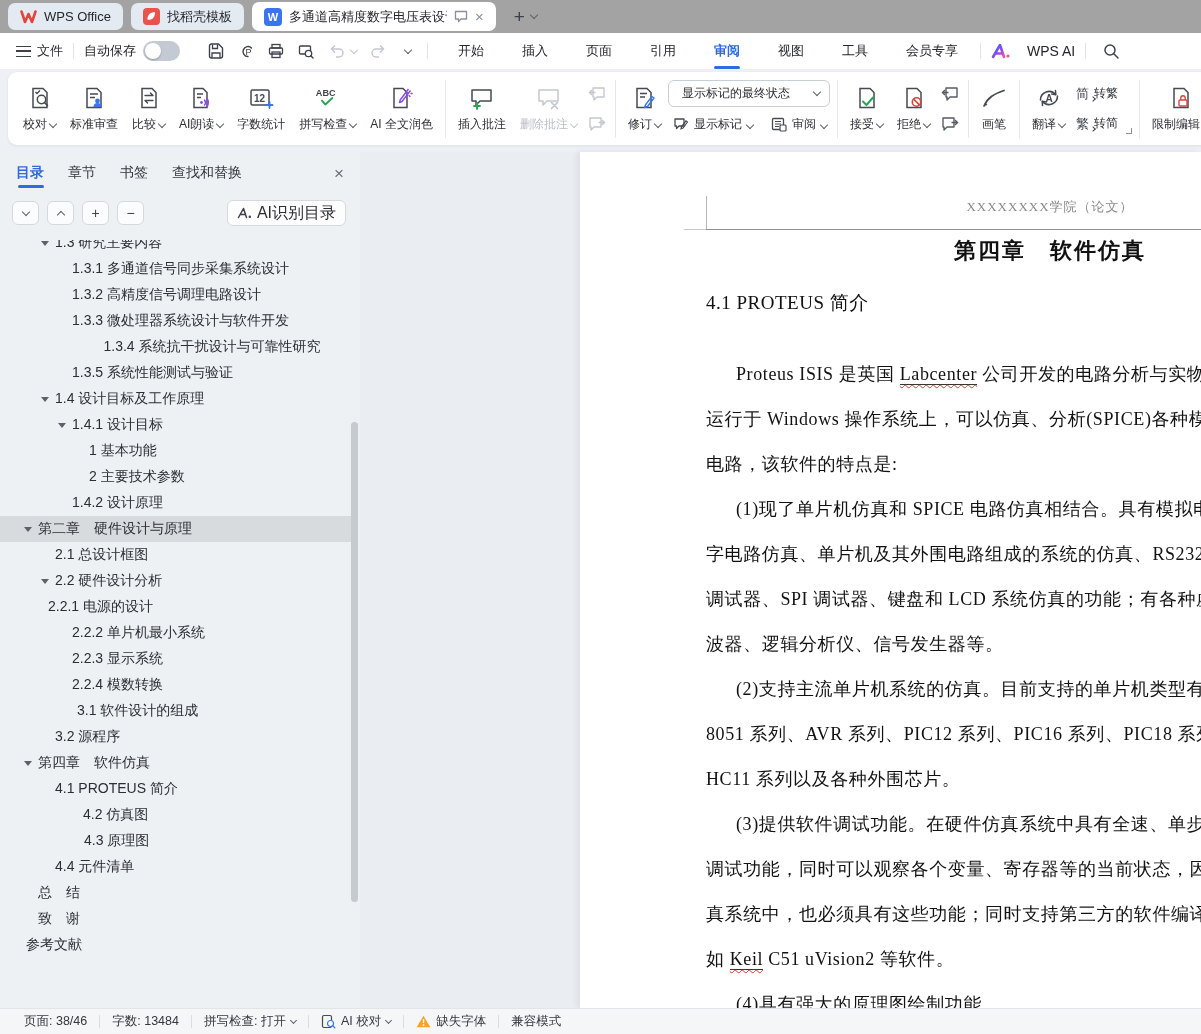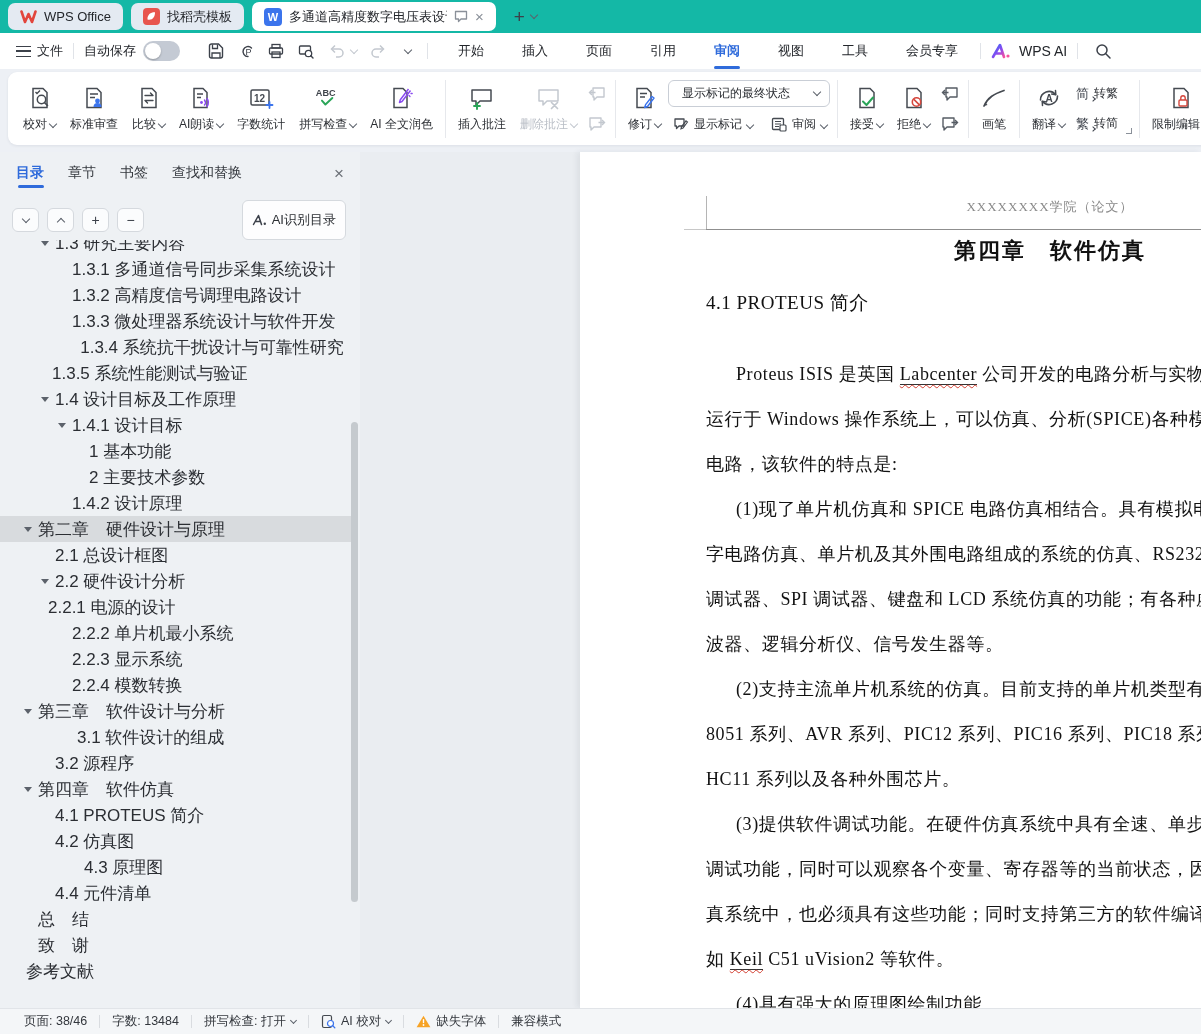--- a/index.html
+++ b/index.html
@@ -5,21 +5,21 @@
   * { box-sizing: border-box; margin: 0; padding: 0; }
   html,body { width:1201px; height:1034px; overflow:hidden; }
   body {
     font-family: "Liberation Sans", "DejaVu Sans", sans-serif;
     background:#fff; position:relative; color:#2b2e33;
   }
   svg { display:block; }
 
   
   .tabbar { position:absolute; left:0; top:0; width:100%; height:33px;
-    background:#14b8a6; display:flex; align-items:center; padding-left:8px; }
+    background:#a3a3a3; display:flex; align-items:center; padding-left:8px; }
   .tab { height:27px; border-radius:7px; display:flex; align-items:center;
     gap:7px; padding:0 12px; font-size:13px; color:#23262b; margin-right:8px; }
   .tab.soft { background:#e4eaf2; }
   .tab.active { background:#ffffff; height:29px; }
   .tab .close { color:#8a9099; font-size:15px; line-height:1; }
   .wicon { width:18px; height:18px; border-radius:4px; background:#3b74ec;
     color:#fff; font-size:11px; font-weight:bold; display:flex; align-items:center; justify-content:center; }
   .docer-ico { width:17px; height:17px; border-radius:4px; background:#e8544d;
     display:flex; align-items:center; justify-content:center; }
   .tab-title { max-width:158px; overflow:hidden; white-space:nowrap; }
@@ -37,21 +37,21 @@
   .vdiv { width:1px; height:16px; background:#e0e3e8; margin:0 10px; }
   .toggle { width:37px; height:20px; border-radius:10px; background:#c4cad4; position:relative; margin-left:7px; }
   .toggle::after { content:""; position:absolute; left:2px; top:2px; width:16px; height:16px;
     border-radius:50%; background:#fff; box-shadow:0 1px 2px rgba(0,0,0,.25); }
   .qbtn { width:26px; height:26px; display:flex; align-items:center; justify-content:center; margin:0 2px; }
   .menu-items { display:flex; align-items:center; margin-left:18px; gap:34px; }
   .menu-item { position:relative; padding:8px 2px; color:#23262b; }
   .menu-item.active { color:#2f6bdb; font-weight:bold; }
   .menu-item.active::after { content:""; position:absolute; left:50%; transform:translateX(-50%);
     bottom:-1px; width:26px; height:3px; border-radius:2px; background:#2f6bdb; }
-  .wpsai { display:flex; align-items:center; gap:8px; font-size:14px; color:#23262b; }
+  .wpsai { display:flex; align-items:center; gap:16px; font-size:14px; color:#23262b; }
 
   
   .ribbon-zone { position:absolute; left:0; top:69px; width:100%; height:83px; background:#edf0f5; }
   .ribbon-card { position:absolute; left:8px; top:3px; right:-40px; bottom:7px; background:#fff;
     border-radius:9px; box-shadow:0 1px 3px rgba(30,40,60,.08);
     display:flex; align-items:center; padding:0 8px; overflow:hidden; }
   .rdiv { width:1px; height:58px; background:#e6e8ec; margin:0 5px; flex:none; }
   .big-btn { display:flex; flex-direction:column; align-items:center; justify-content:center;
     gap:5px; padding:0 7px; height:66px; border-radius:6px; font-size:12px; color:#2b2e33; flex:none; }
   .big-btn .lbl { display:flex; align-items:center; gap:3px; white-space:nowrap; }
@@ -80,25 +80,25 @@
   .sidebar { position:absolute; left:0; top:152px; width:360px; bottom:26px; background:#eef1f4; }
   .side-tabs { display:flex; align-items:center; gap:24px; padding:12px 0 0 16px; font-size:14px; }
   .side-tab { position:relative; padding-bottom:8px; color:#33373d; }
   .side-tab.active { color:#2f6bdb; font-weight:bold; }
   .side-tab.active::after { content:""; position:absolute; left:2px; bottom:2px; width:26px; height:3px;
     border-radius:2px; background:#2f6bdb; }
   .side-close { position:absolute; right:16px; top:12px; font-size:17px; color:#6b7077; }
   .side-toolbar { display:flex; align-items:center; padding:10px 12px 0 12px; }
   .sq-btn { width:27px; height:24px; border:1px solid #d5d9de; border-radius:6px; background:#fbfcfd;
     display:flex; align-items:center; justify-content:center; margin-right:8px; font-size:14px; color:#3c414a; }
-  .ai-catalog { margin-left:auto; height:40px; border:1px solid #d5d9de; border-radius:6px; background:#fdfdfe;
-    display:flex; align-items:center; gap:5px; padding:0 9px; font-size:13px; color:#2b2e33; margin-right:2px; }
+  .ai-catalog { margin-left:auto; height:26px; border:1px solid #d5d9de; border-radius:6px; background:#fdfdfe;
+    display:flex; align-items:center; gap:5px; padding:0 9px; font-size:16px; color:#2b2e33; margin-right:2px; }
   .toc-scroll { position:absolute; left:0; top:88px; width:352px; bottom:0; overflow:hidden; }
   .toc-list { margin-top:-10px; }
-  .toc-item { height:26px; display:flex; align-items:center; font-size:17px; color:#2b2e33; white-space:nowrap; }
+  .toc-item { height:26px; display:flex; align-items:center; font-size:14px; color:#2b2e33; white-space:nowrap; }
   .toc-item.selected { background:#d8dbde; }
   .tri { width:0; height:0; border-left:4px solid transparent; border-right:4px solid transparent;
     border-top:5px solid #5c626b; margin-right:6px; flex:none; }
   .side-scrollthumb { position:absolute; right:2px; top:270px; width:7px; height:480px;
     border-radius:4px; background:#c5cace; }
 
   
   .canvas { position:absolute; left:360px; top:152px; width:220px; bottom:26px; background:#eaedf1; }
   .page { position:absolute; left:580px; top:152px; right:0; bottom:26px; background:#fff;
     box-shadow:-3px 0 6px rgba(30,40,60,.07); overflow:hidden;
@@ -560,21 +560,21 @@
         </div>
         <div class="toc-item" style="padding-left: 72px;">
           <span>1.3.2 高精度信号调理电路设计</span>
         </div>
         <div class="toc-item" style="padding-left: 72px;">
           <span>1.3.3 微处理器系统设计与软件开发</span>
         </div>
         <div class="toc-item" style="padding-left: 72px; justify-content: center;">
           <span>1.3.4 系统抗干扰设计与可靠性研究</span>
         </div>
-        <div class="toc-item" style="padding-left: 52px;">
+        <div class="toc-item" style="padding-left: 72px;">
           <span>1.3.5 系统性能测试与验证</span>
         </div>
         <div class="toc-item" style="padding-left: 41px;">
           <span class="tri"></span>
           <span>1.4 设计目标及工作原理</span>
         </div>
         <div class="toc-item" style="padding-left: 58px;">
           <span class="tri"></span>
           <span>1.4.1 设计目标</span>
         </div>
@@ -603,38 +603,34 @@
         </div>
         <div class="toc-item" style="padding-left: 72px;">
           <span>2.2.2 单片机最小系统</span>
         </div>
         <div class="toc-item" style="padding-left: 72px;">
           <span>2.2.3 显示系统</span>
         </div>
         <div class="toc-item" style="padding-left: 72px;">
           <span>2.2.4 模数转换</span>
         </div>
-        <div class="toc-item" style="padding-left: 24px;">
-          <span class="tri"></span>
-          <span>第三章　软件设计与分析</span>
-        </div>
         <div class="toc-item" style="padding-left: 77px;">
           <span>3.1 软件设计的组成</span>
         </div>
         <div class="toc-item" style="padding-left: 55px;">
           <span>3.2  源程序</span>
         </div>
         <div class="toc-item" style="padding-left: 24px;">
           <span class="tri"></span>
           <span>第四章　软件仿真</span>
         </div>
         <div class="toc-item" style="padding-left: 55px;">
           <span>4.1 PROTEUS 简介</span>
         </div>
-        <div class="toc-item" style="padding-left: 55px;">
+        <div class="toc-item" style="padding-left: 83px;">
           <span>4.2 仿真图</span>
         </div>
         <div class="toc-item" style="padding-left: 84px;">
           <span>4.3 原理图</span>
         </div>
         <div class="toc-item" style="padding-left: 55px;">
           <span>4.4 元件清单</span>
         </div>
         <div class="toc-item" style="padding-left: 38px;">
           <span>总　结</span>

